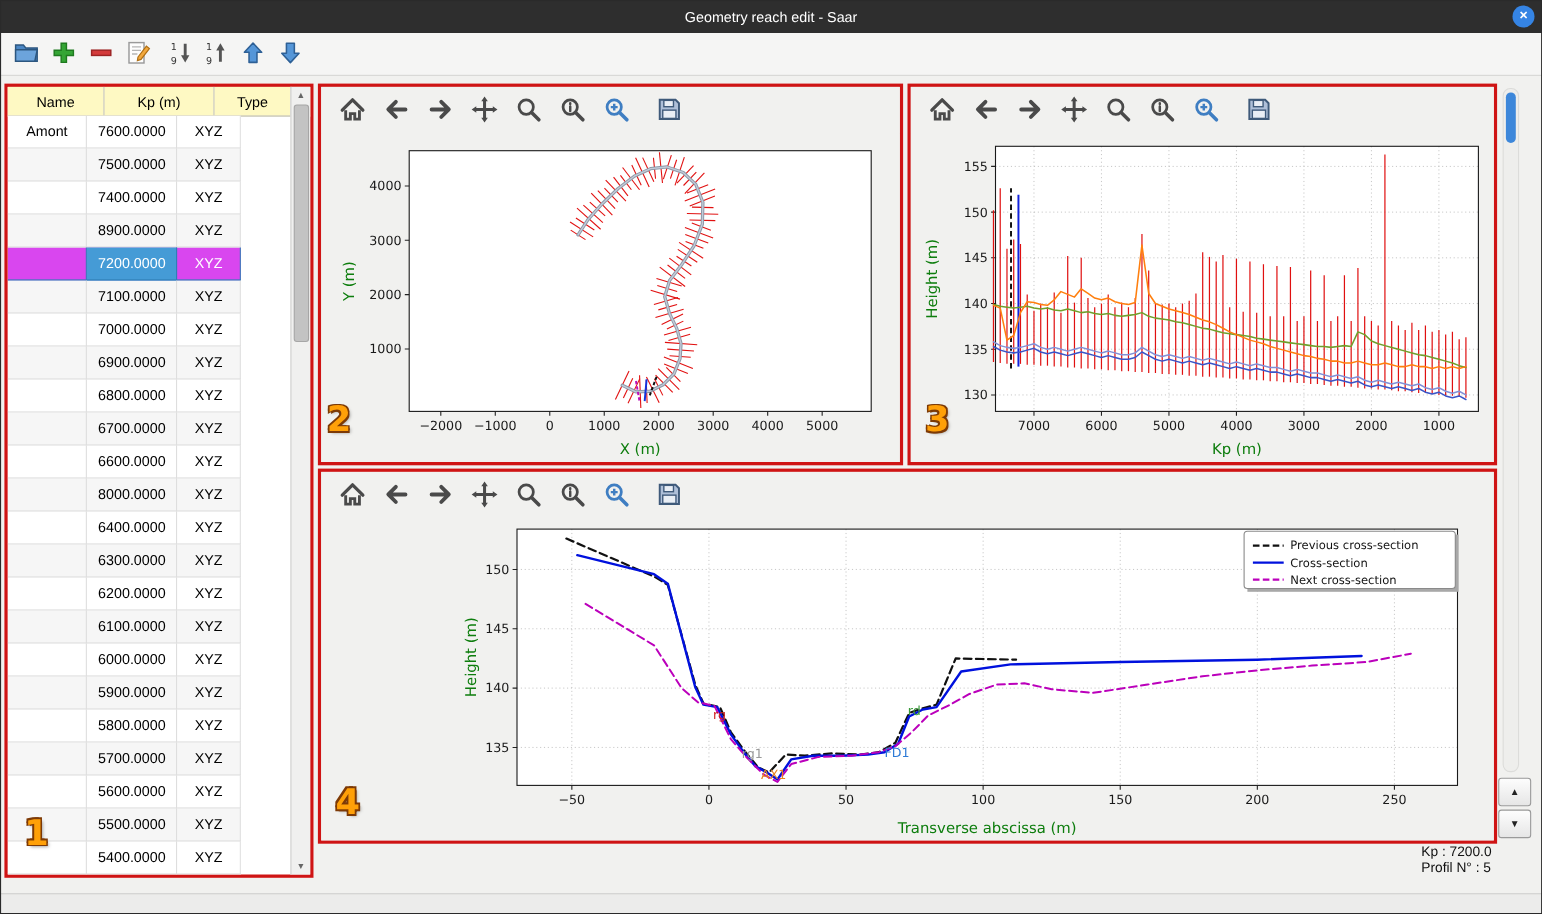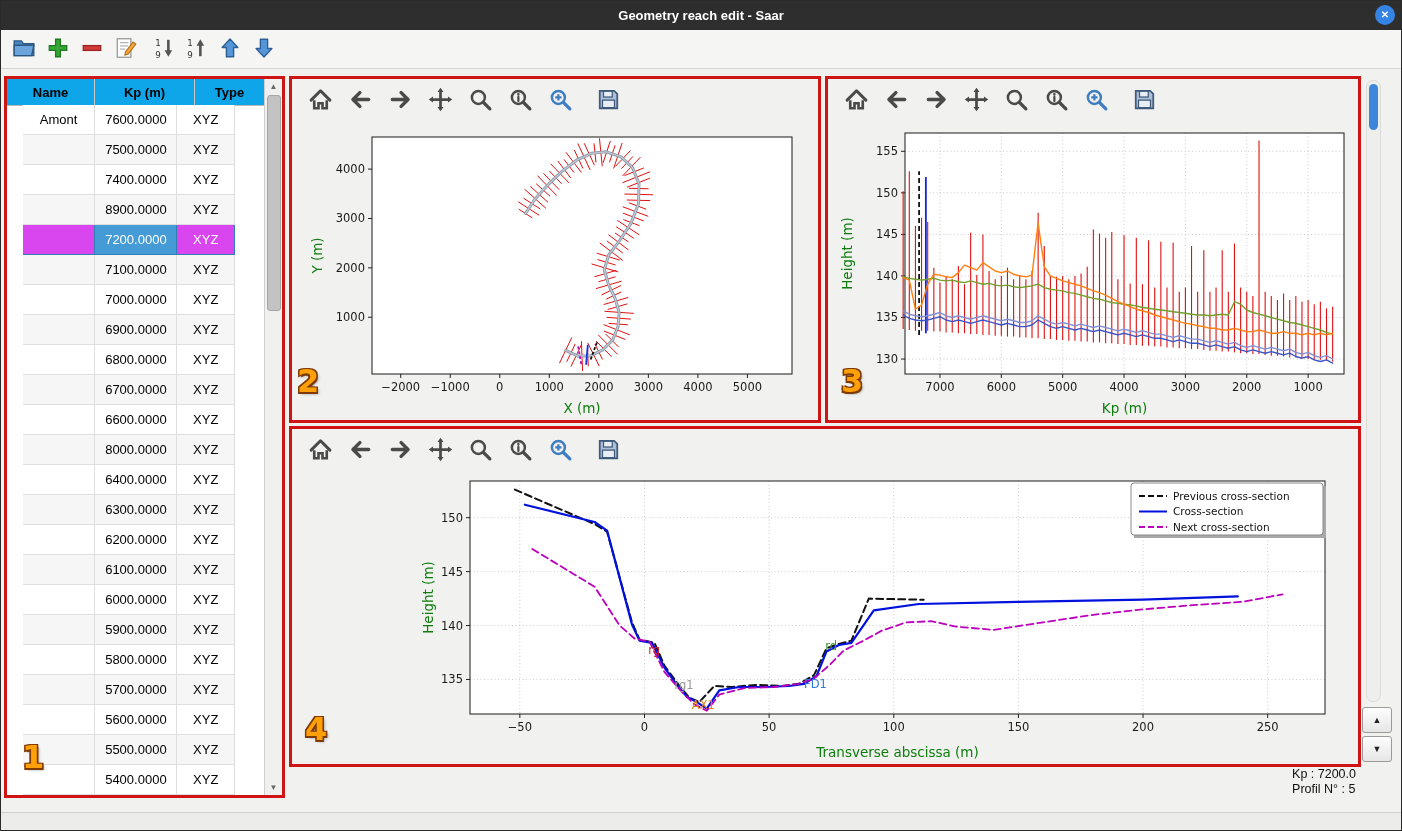--- a/index.html
+++ b/index.html
@@ -2,47 +2,47 @@
 <html><head>
 <meta charset="utf-8">
 <style>
   html,body{margin:0;padding:0}
   body{width:1402px;height:831px;position:relative;background:#f1f1ef;
        font-family:"Liberation Sans",sans-serif;overflow:hidden}
   .frame{position:absolute;inset:0;border:1px solid #2a2a2a;pointer-events:none;z-index:90}
   
   .titlebar{position:absolute;left:0;top:0;width:100%;height:30px;background:#2e2e2e;
             display:flex;align-items:center;justify-content:center;z-index:5}
-  .titlebar .title{color:#ffffff;font-weight:bold;font-size:13px}
+  .titlebar .title{color:#ffffff;font-weight:normal;font-size:13px}
   .close-btn{position:absolute;right:7px;top:5px;width:20px;height:20px;border-radius:50%;
              background:#3584e4;color:#fff;font-size:10px;line-height:20px;text-align:center;
              border:none;padding:0;font-weight:bold;cursor:pointer}
   
   .toolbar{position:absolute;left:0;top:30px;width:100%;height:38px;background:#f5f5f4;
            border-bottom:1px solid #d6d6d4}
   .tbtn{position:absolute;top:3px;width:32px;height:32px;border:none;background:transparent;
         padding:3px;cursor:pointer}
   
   .panel{position:absolute;border:3px solid #cf1414;background:#f1f1ef;box-sizing:border-box}
   #panel1{left:4px;top:76px;width:281px;height:722px;background:#ffffff}
   #panel2{left:289px;top:76px;width:532px;height:347px}
   #panel3{left:825px;top:76px;width:536px;height:347px}
   #panel4{left:289px;top:426px;width:1072px;height:341px}
   .plot-toolbar{position:absolute;left:0;top:0;right:0;height:42px;background:#f1f1ef;
                 display:flex;align-items:center;gap:8px;padding-left:12px}
   .ptbtn{width:32px;height:32px;border:none;background:transparent;padding:3px;cursor:pointer}
   .ptbtn:nth-child(8){margin-left:8px}
   .plot-svg{position:absolute;left:0;top:42px;background:#f1f1ef}
   
-  .thead{display:flex;height:26px;background:#0ea5e9;font-weight:bold;font-size:13px;
+  .thead{display:flex;height:26px;background:#fef9c3;font-weight:normal;font-size:13px;
          border-bottom:1px solid #b9b9b9}
   .hcell{display:flex;align-items:center;justify-content:center;border-right:1px solid #c6c6c6;
          box-sizing:border-box;cursor:pointer}
   .c0{width:88px}.c1{width:100px}.c2{width:70px}
-  .tbody{position:absolute;top:26px;left:16px;width:212px;bottom:0;overflow:hidden}
+  .tbody{position:absolute;top:26px;left:0;width:212px;bottom:0;overflow:hidden}
   .trow{display:flex;height:30px;font-size:13px;background:#ffffff;cursor:default}
   .trow:nth-child(even){background:#f6f6f6}
   .trow.sel{background:#d946ef;color:#ffffff}
   .trow.sel .tcell{border-color:#2f7fb5}
   .trow.sel .c1{background:#459bd6}
   .tcell{display:flex;align-items:center;justify-content:center;border-right:1px solid #dedede;
          border-bottom:1px solid #dedede;box-sizing:border-box;overflow:hidden;white-space:nowrap}
   .tscroll{position:absolute;right:0;top:0;bottom:0;width:17px;background:#f0f0ef;
            border-left:1px solid #cfcfcf}
   .tthumb{position:absolute;left:2px;top:16px;width:12px;height:214px;background:#c3c3c3;

